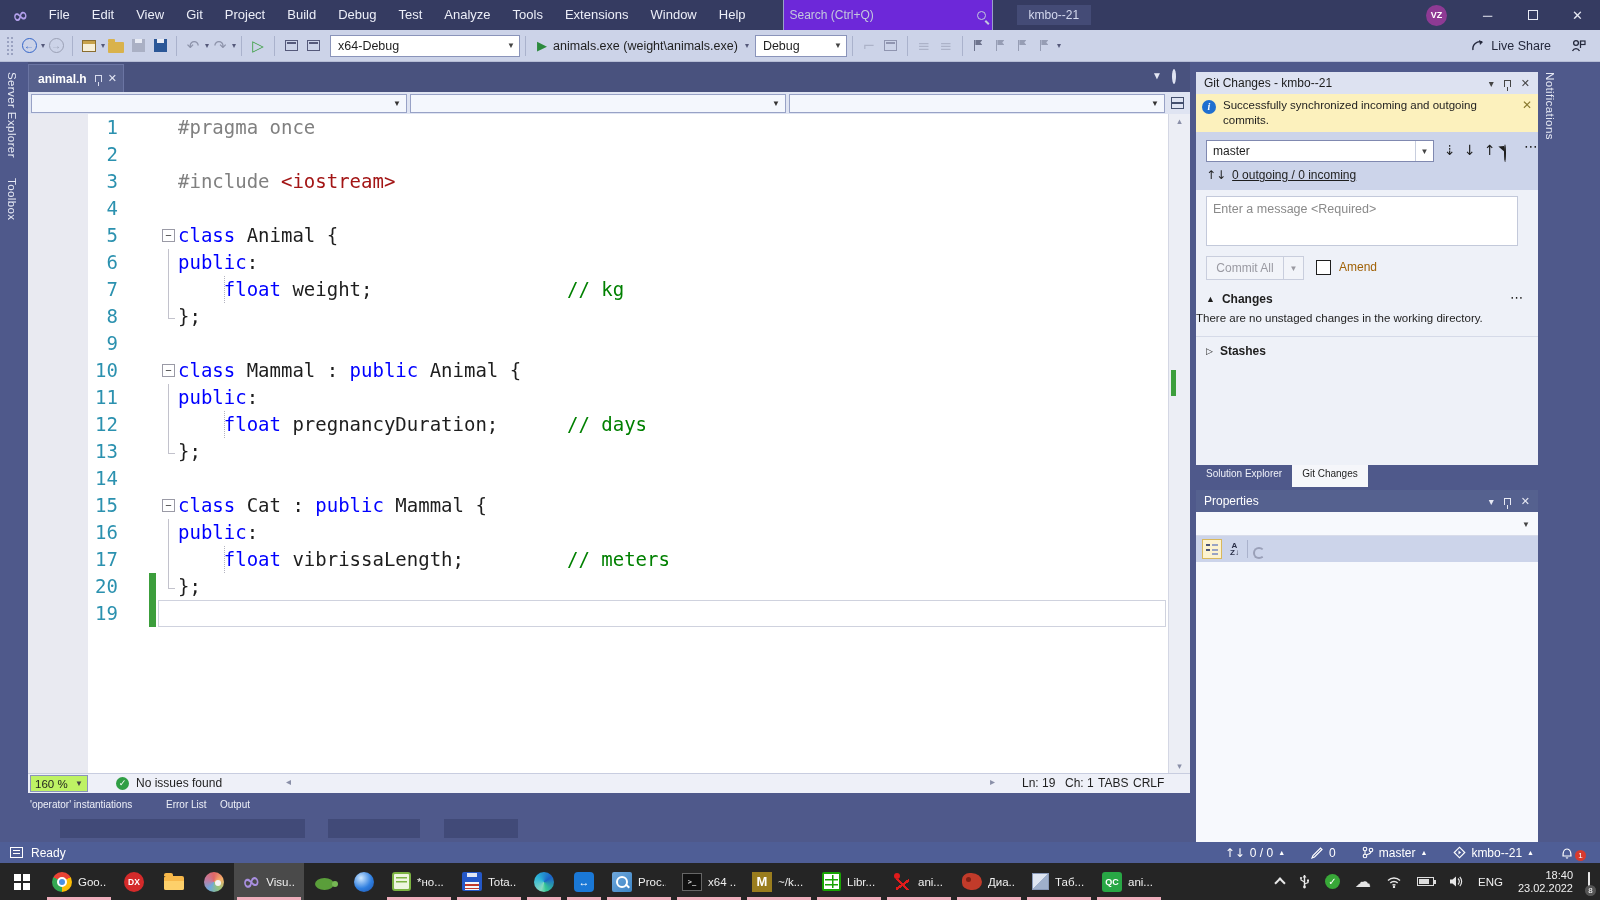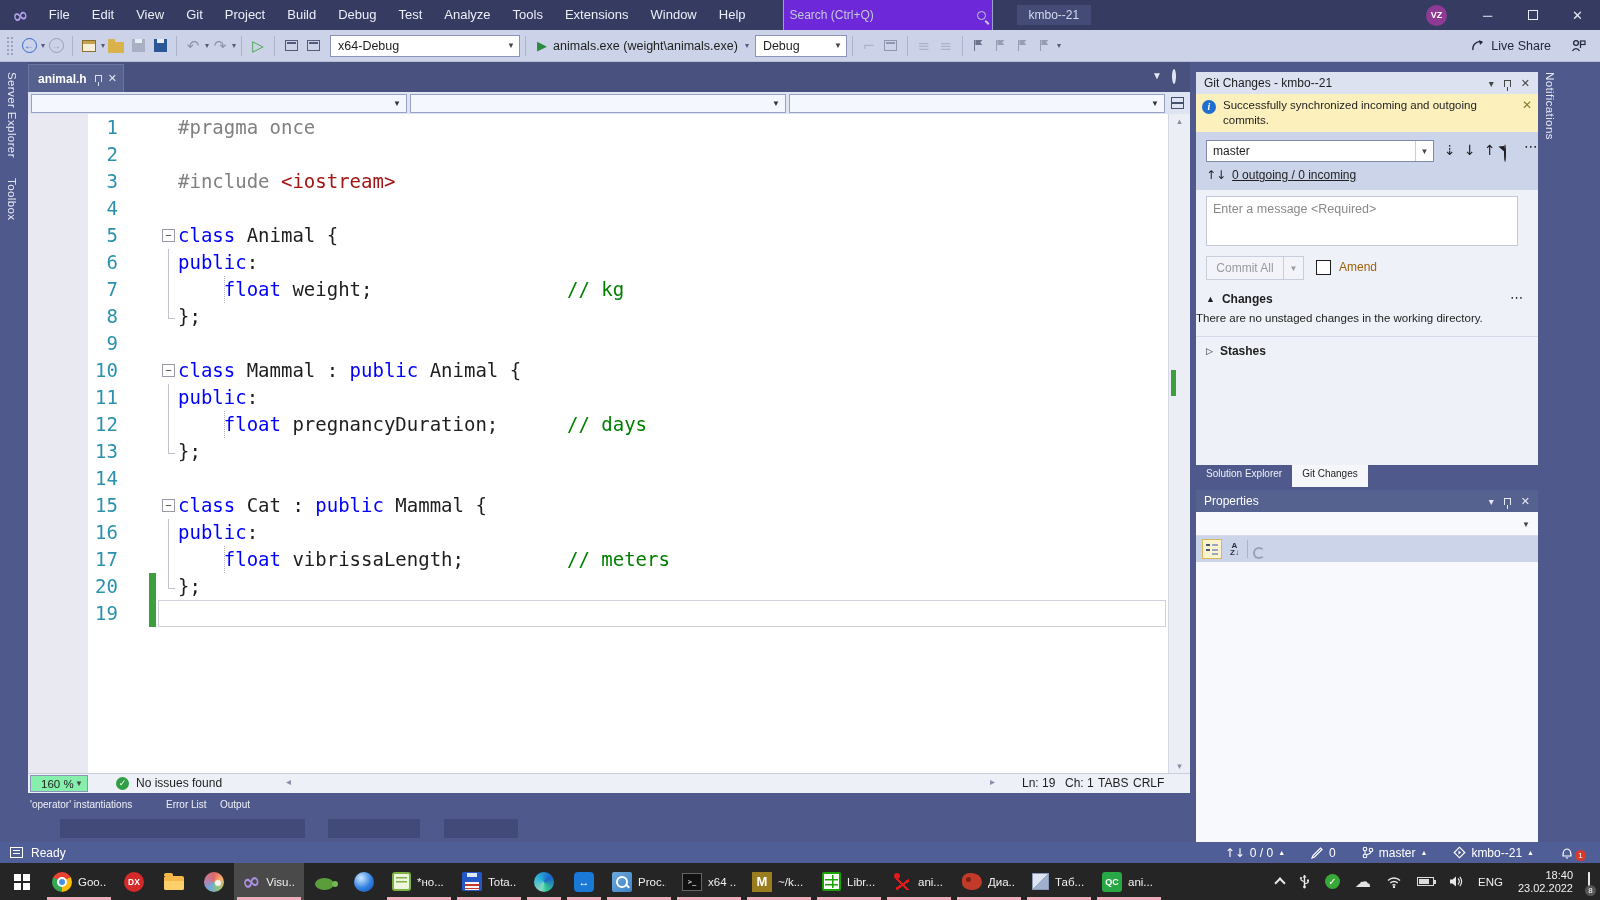--- a/index.html
+++ b/index.html
@@ -85,21 +85,21 @@
   .code{white-space:pre;z-index:2;}
   .iguide{position:absolute;left:196px;top:0;height:100%;border-left:1px dotted #b4b4c0;}
   .c-kw{color:var(--keyword,#0000ff);} .c-cm{color:var(--comment,#008000);}
   .c-pre{color:var(--preprocessor,#808080);} .c-inc{color:var(--include,#a31515);}
   .c-pl{color:var(--plain,#1e1e1e);}
   .code-row.chg::before{content:'';position:absolute;left:121px;top:0;bottom:0;width:7px;background:var(--change-marker,#3c9e3c);z-index:3;}
   .code-row.cur::after{content:'';position:absolute;left:130px;right:2px;top:0;bottom:0;border:1px solid #cfd2de;}
 
   
   .zoombar{position:absolute;left:0;top:711px;width:100%;height:20px;background:#eef0f8;border-top:1px solid #c8cde0;font-size:12px;color:#1e1e1e;}
-  .zoombar .zcombo{position:absolute;left:2px;top:1px;width:58px;height:17px;background:#86efac;border:1px solid #8a94ba;display:flex;align-items:center;justify-content:space-between;padding-left:10px;font-size:11.5px;}
+  .zoombar .zcombo{position:absolute;left:2px;top:1px;width:58px;height:17px;background:#bef264;border:1px solid #8a94ba;display:flex;align-items:center;justify-content:space-between;padding-left:4px;font-size:11.5px;}
   .okcirc{position:absolute;left:88px;top:3px;width:13px;height:13px;border-radius:50%;background:#2f9e44;color:#fff;font-size:9px;line-height:13px;text-align:center;}
   .zb-item{position:absolute;top:2px;}
   .harr{color:#8a8fa8;font-size:10px;}
 
   
   .bottom-area{position:absolute;left:0;top:731px;width:100%;height:49px;}
   .bt-label{position:absolute;top:6px;color:#eef0f8;font-size:10px;}
   .bt-rect{position:absolute;top:26px;height:19px;background:#414a78;}
 
   

